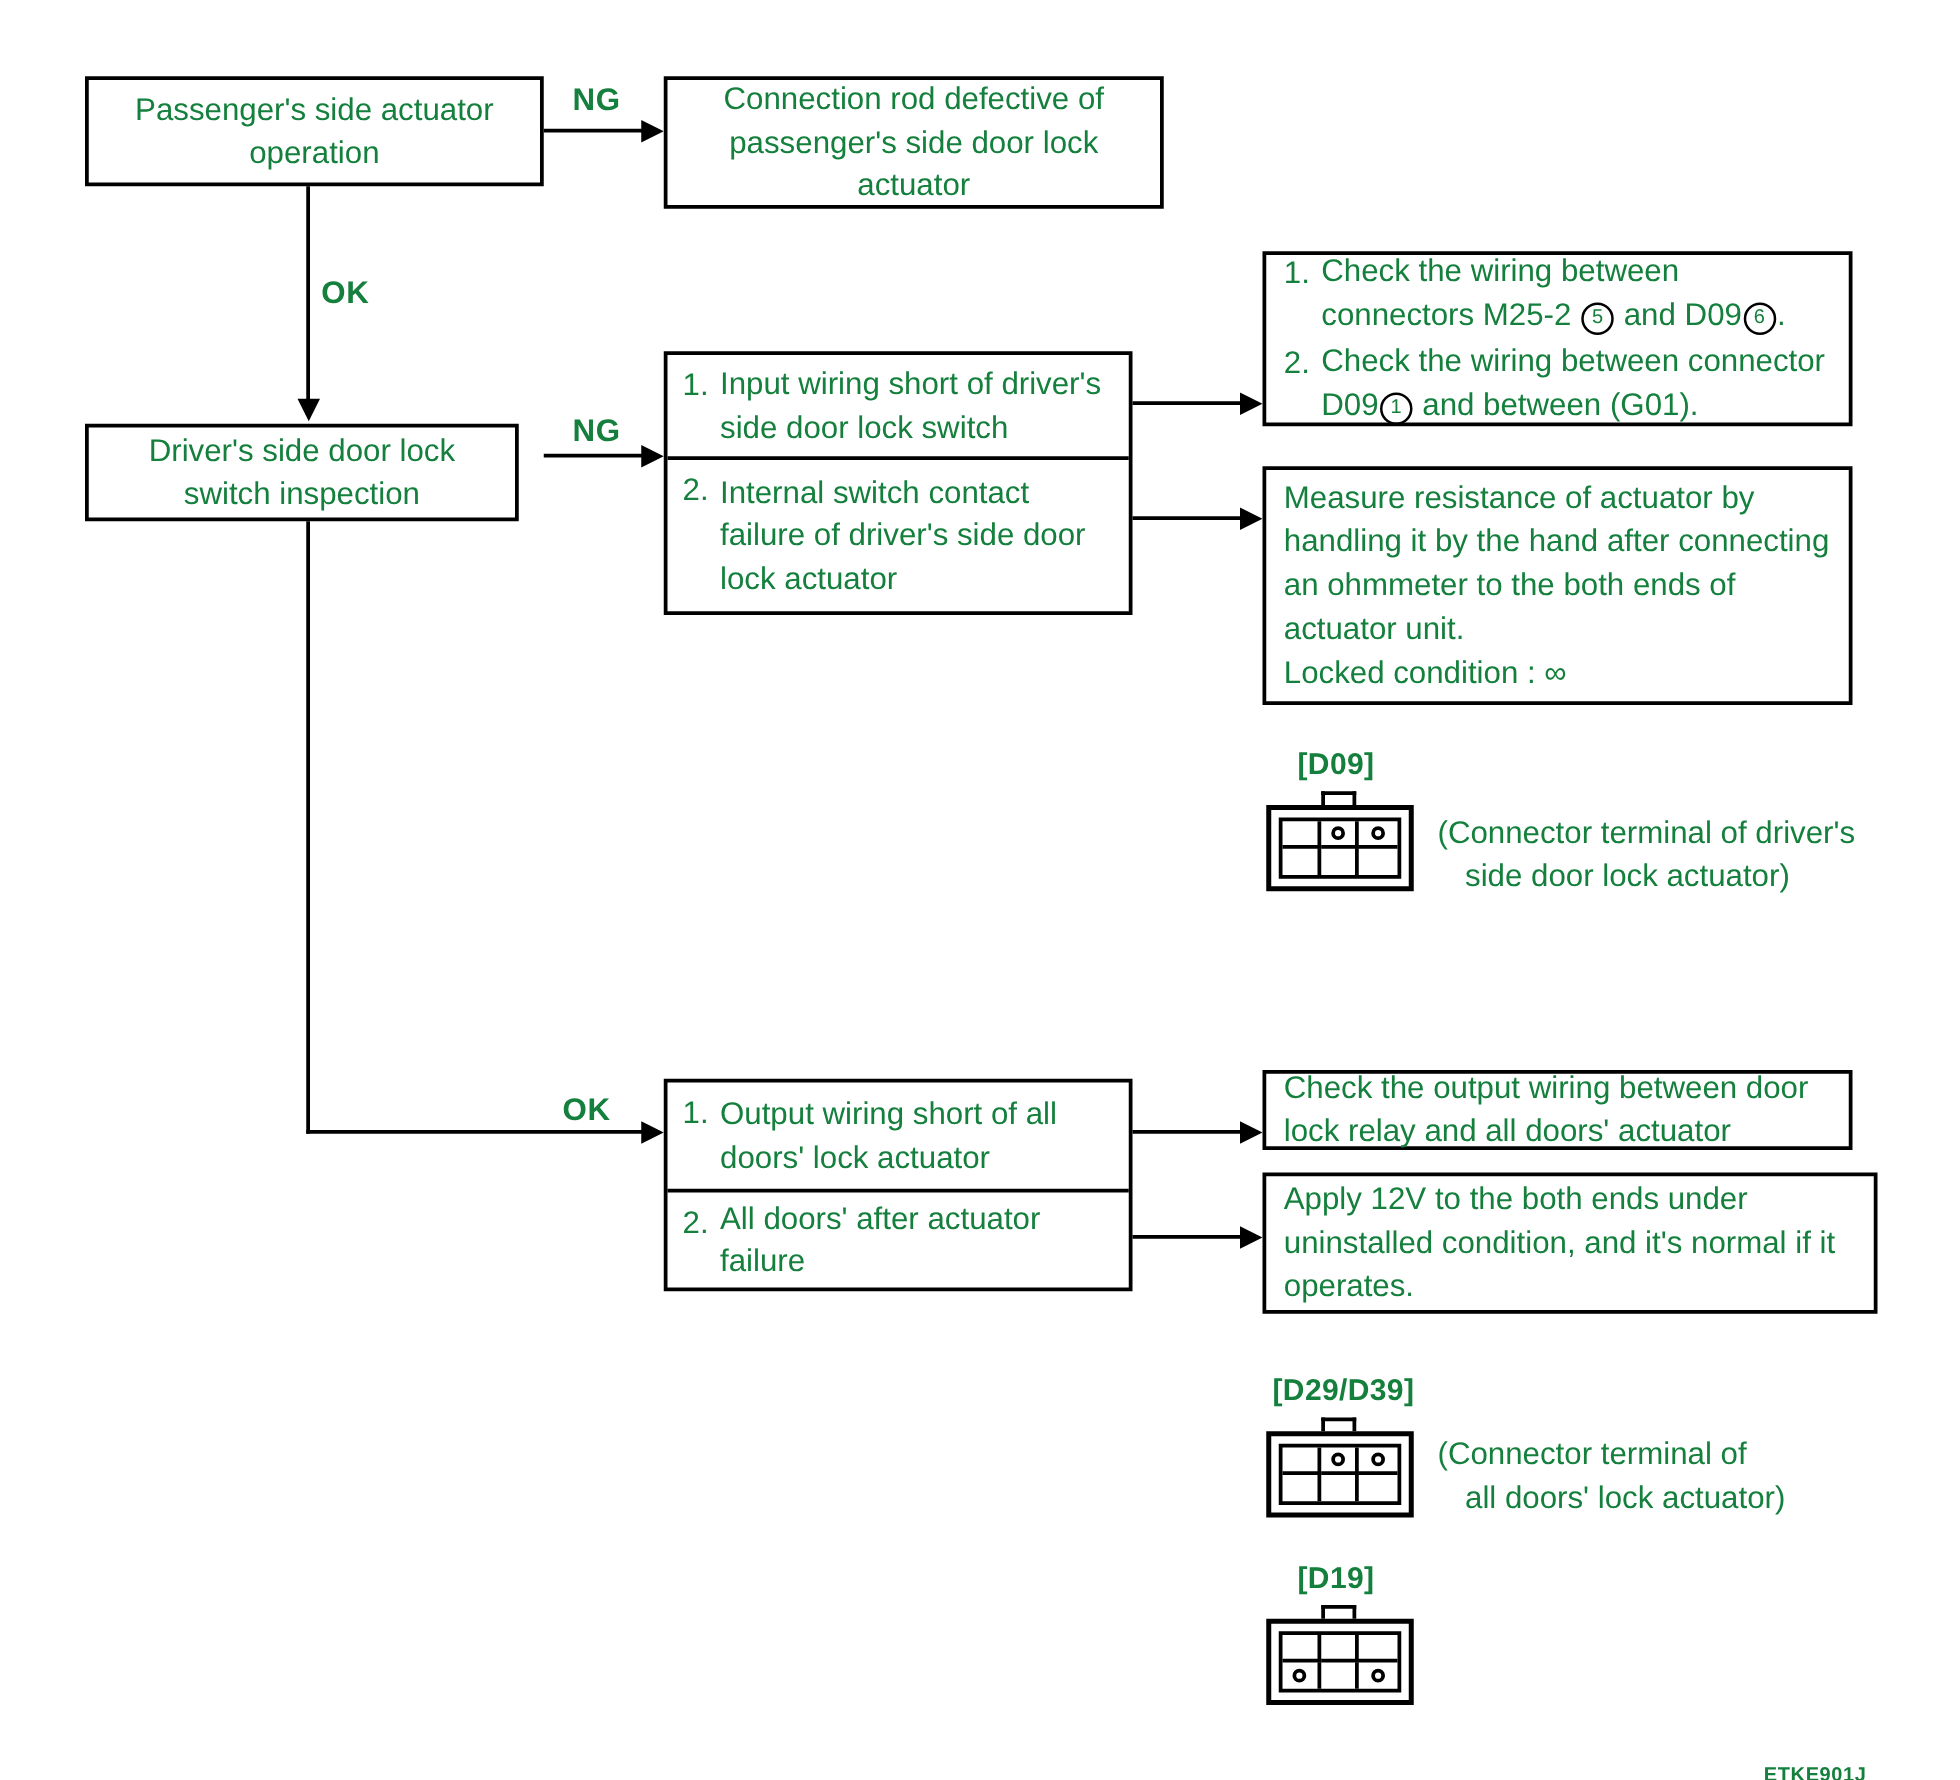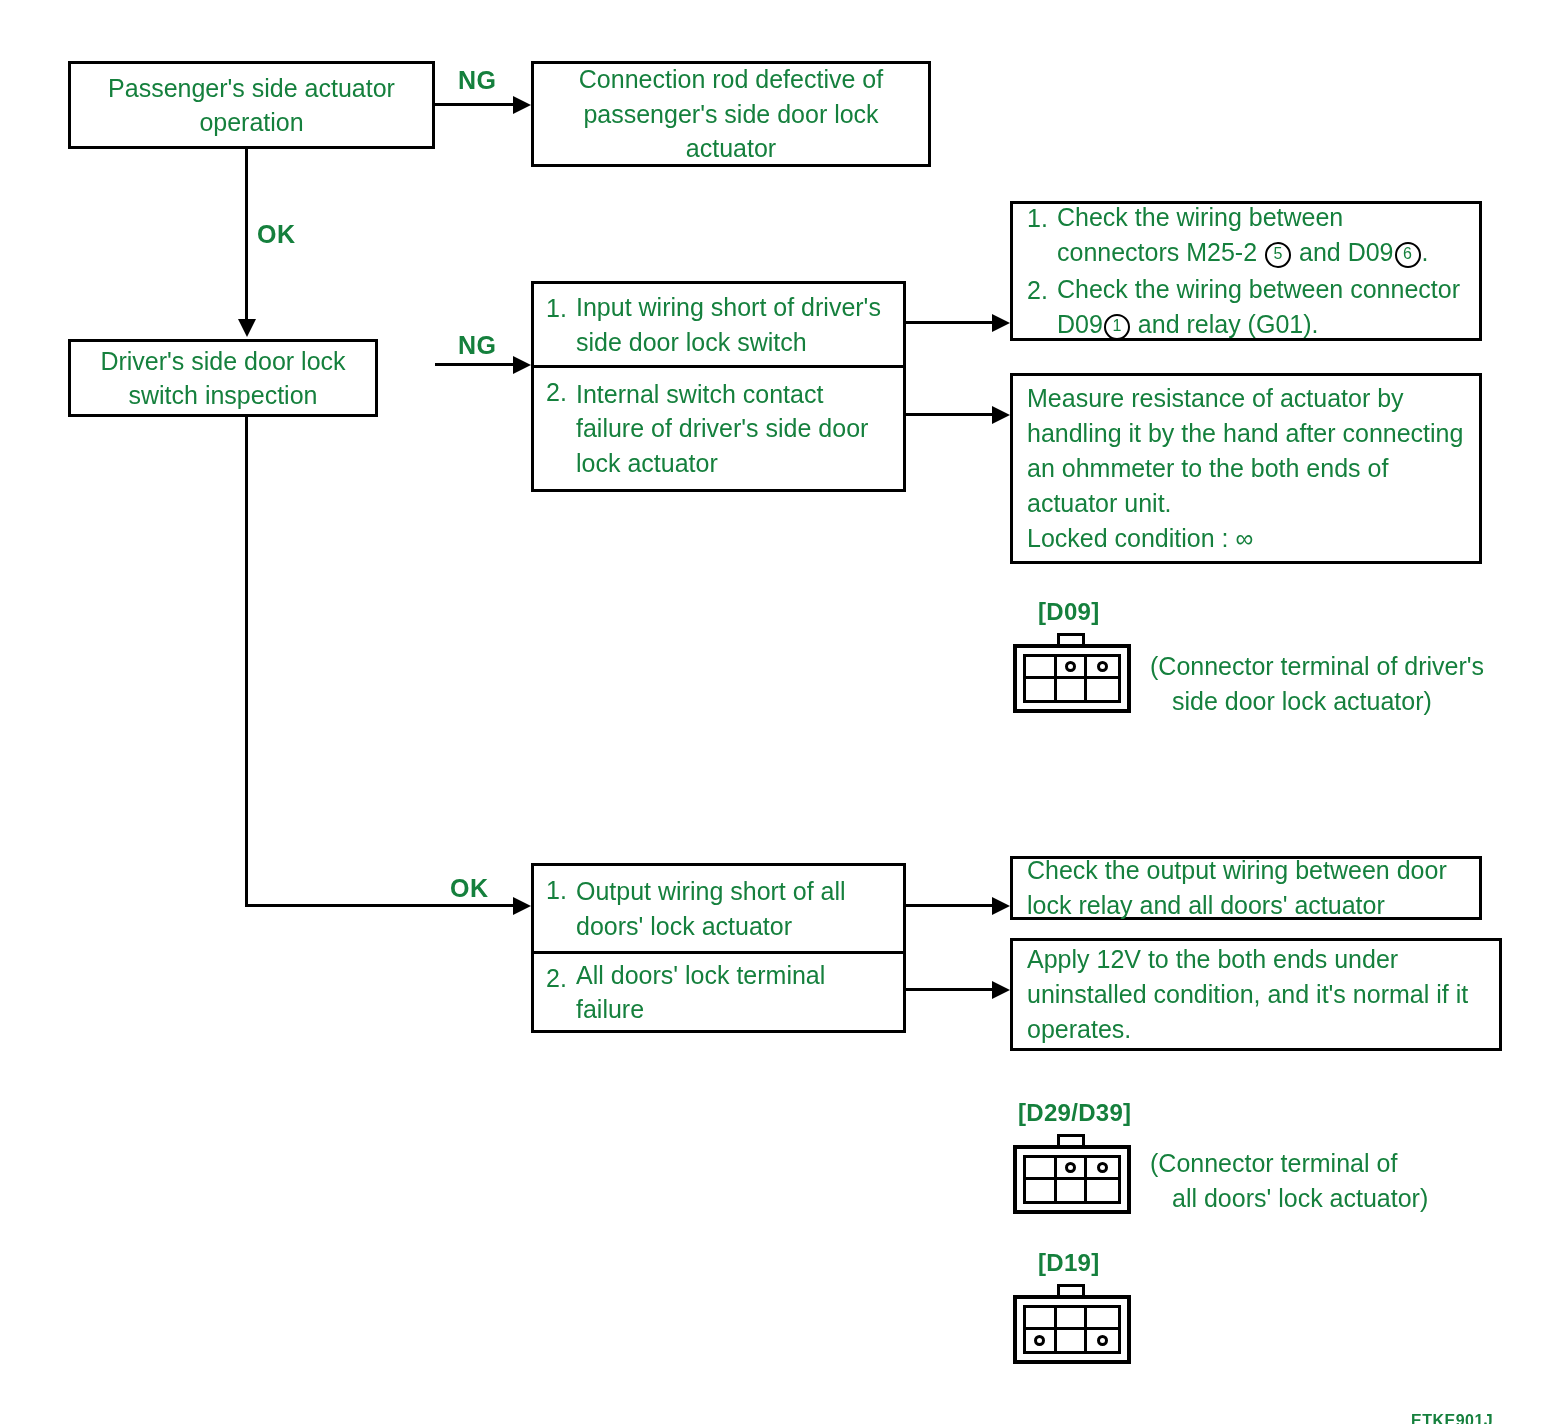--- a/index.html
+++ b/index.html
@@ -206,21 +206,21 @@
   <div class="edge-label" style="left:458px; top:30px;">NG</div>
 
   <div class="box box-center" style="left:531px; top:25px; width:400px; height:106px;">
     <span>Connection rod defective of passenger's side door lock actuator</span>
   </div>
 
   <div class="vline" style="left:245px; top:113px; height:172px;"></div>
   <div class="arrow-d" style="left:238px; top:283px;"></div>
   <div class="edge-label" style="left:257px; top:184px;">OK</div>
 
-  <div class="box box-center" style="left:68px; top:303px; width:310px; height:78px;">
+  <div class="box box-center" style="left:68px; top:303px; width:347px; height:78px;">
     <span>Driver's side door lock switch inspection</span>
   </div>
 
   <div class="hline" style="left:435px; top:327px; width:82px;"></div>
   <div class="arrow-r" style="left:513px; top:320px;"></div>
   <div class="edge-label" style="left:458px; top:295px;">NG</div>
 
   <div class="split" style="left:531px; top:245px; width:375px; height:211px;">
     <div class="row" style="height:82px;">
       <span class="num">1.</span>
@@ -238,21 +238,21 @@
   <div class="hline" style="left:906px; top:377px; width:90px;"></div>
   <div class="arrow-r" style="left:992px; top:370px;"></div>
 
   <div class="box box-left" style="left:1010px; top:165px; width:472px; height:140px;">
     <div style="display:flex;">
       <span class="num">1.</span>
       <span class="txt"><span>Check the wiring between connectors M25-2 </span><span class="circnum">5</span><span> and D09</span><span class="circnum">6</span><span>.</span></span>
     </div>
     <div style="display:flex; margin-top:2px;">
       <span class="num">2.</span>
-      <span class="txt"><span>Check the wiring between connector D09</span><span class="circnum">1</span><span> and relay (G01).</span></span>
+      <span class="txt"><span>Check the wiring between connector D09</span><span class="circnum">1</span><span> and between (G01).</span></span>
     </div>
   </div>
 
   <div class="box box-left" style="left:1010px; top:337px; width:472px; height:191px;">
     <div>Measure resistance of actuator by handling it by the hand after connecting an ohmmeter to the both ends of actuator unit.</div>
     <div>Locked condition : ∞</div>
   </div>
 
   <div class="conn-label" style="left:1038px; top:562px;">[D09]</div>
   <div class="connector" style="left:1013px; top:597px;">
@@ -282,21 +282,21 @@
   <div class="arrow-r" style="left:513px; top:861px;"></div>
   <div class="edge-label" style="left:450px; top:838px;">OK</div>
 
   <div class="split" style="left:531px; top:827px; width:375px; height:170px;">
     <div class="row" style="height:85px;">
       <span class="num">1.</span>
       <span class="txt">Output wiring short of all doors' lock actuator</span>
     </div>
     <div class="row" style="height:79px;">
       <span class="num">2.</span>
-      <span class="txt">All doors' lock terminal failure</span>
+      <span class="txt">All doors' after actuator failure</span>
     </div>
   </div>
 
   <div class="hline" style="left:906px; top:868px; width:90px;"></div>
   <div class="arrow-r" style="left:992px; top:861px;"></div>
 
   <div class="hline" style="left:906px; top:952px; width:90px;"></div>
   <div class="arrow-r" style="left:992px; top:945px;"></div>
 
   <div class="box box-left" style="left:1010px; top:820px; width:472px; height:64px;">

